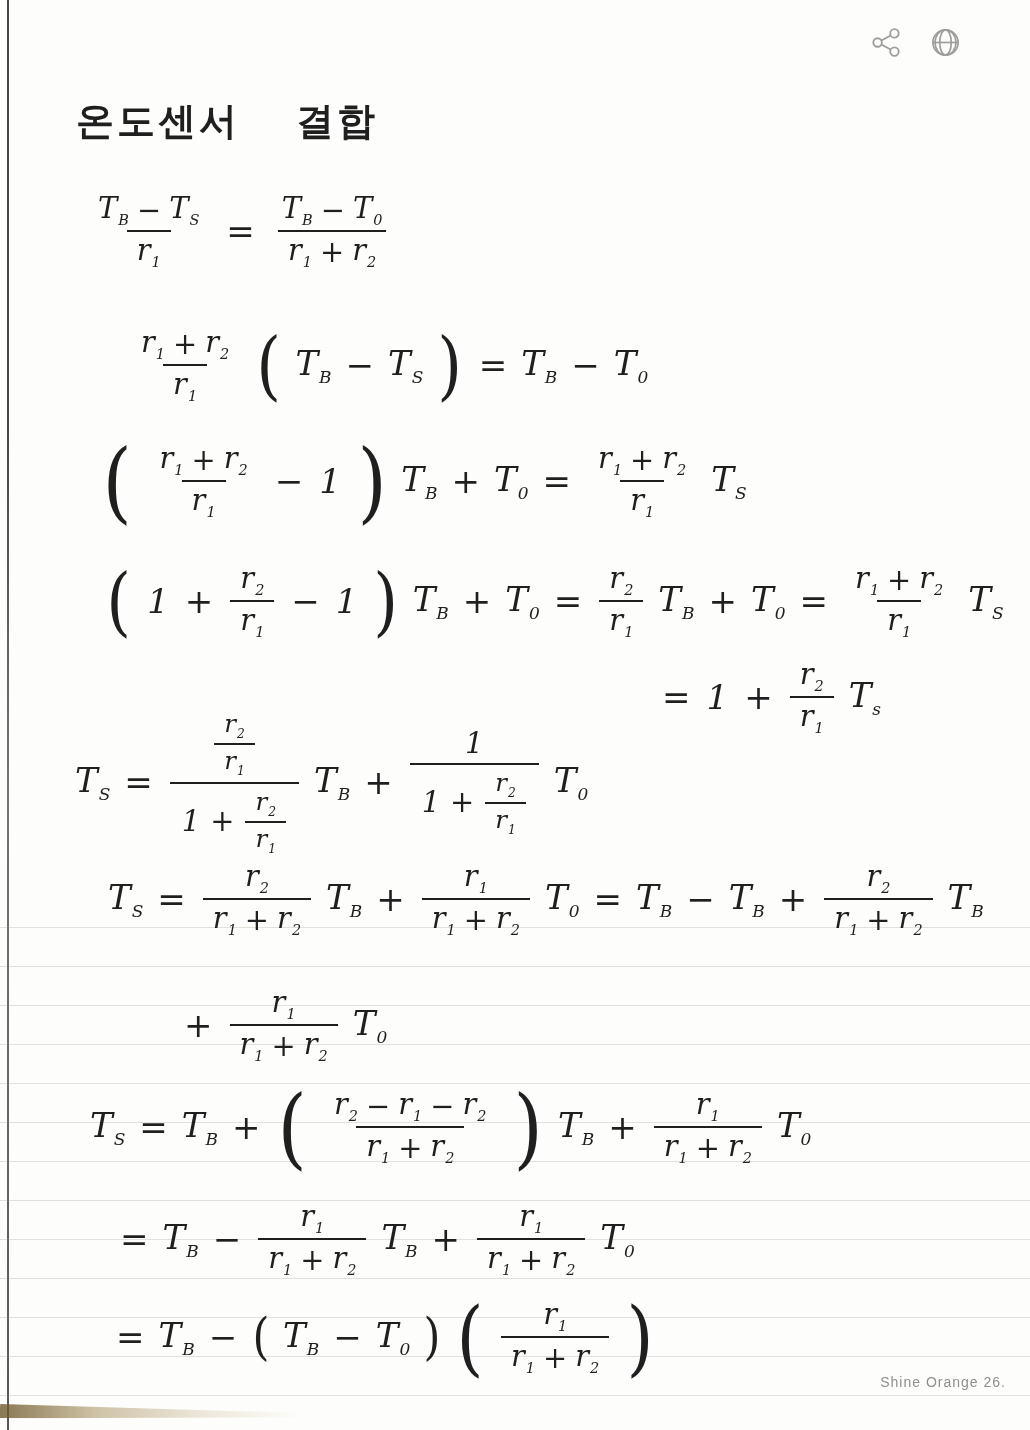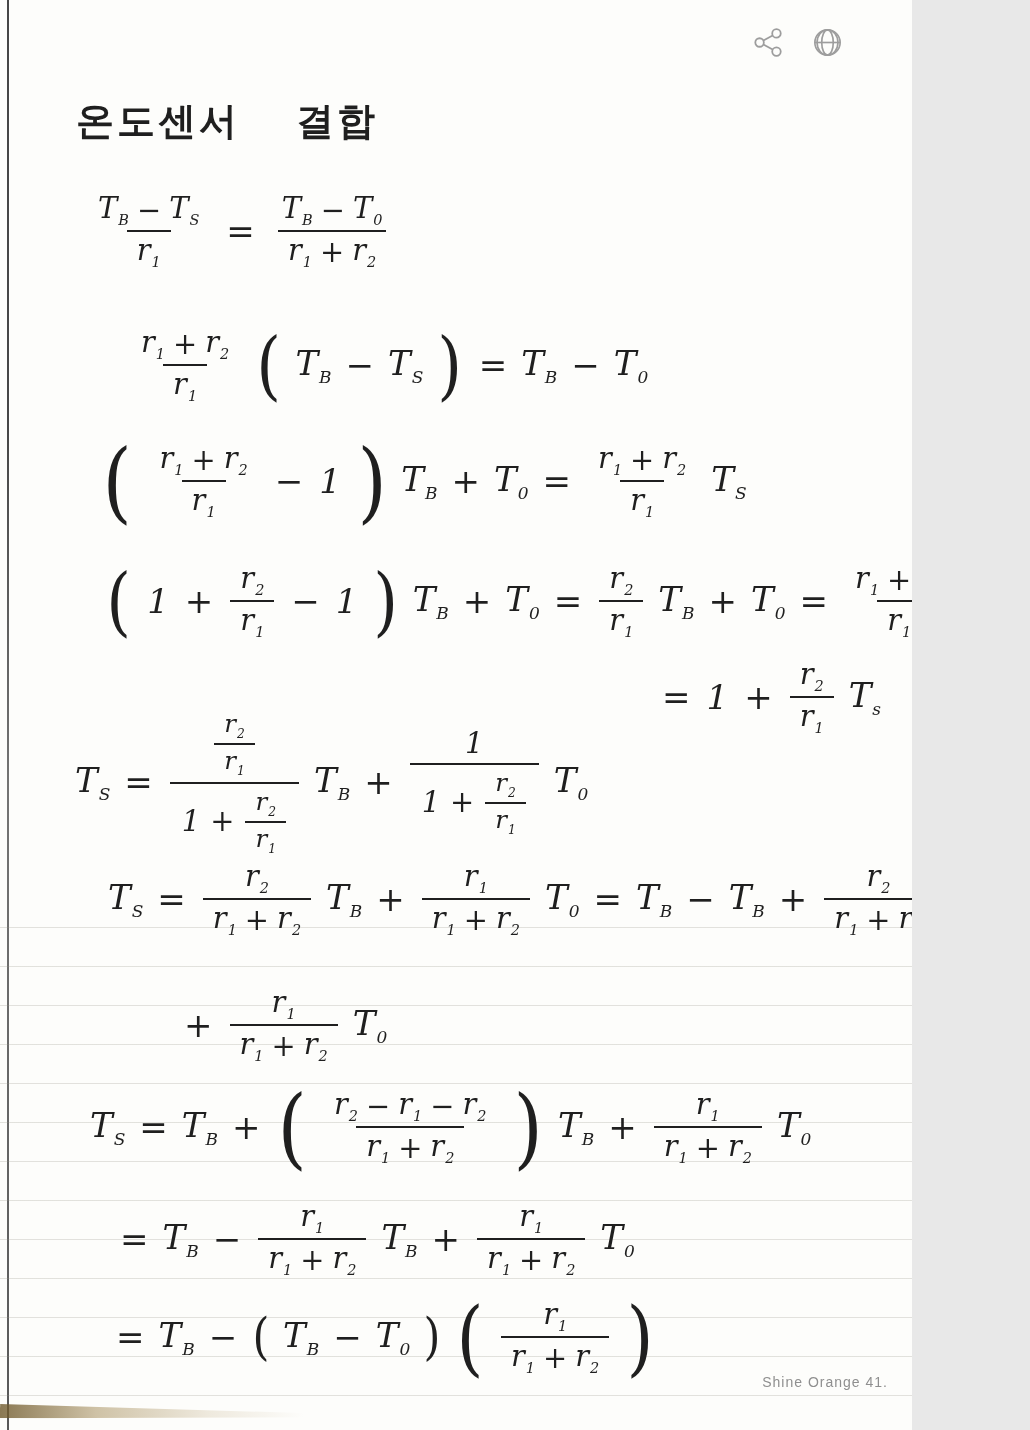--- a/index.html
+++ b/index.html
@@ -1,20 +1,20 @@
 <!DOCTYPE html>
 <html style="--ink: #1f1f1f; --paper: #fdfdfb; --icon: #9d9d9d; --footer: #8f8f8f; --edge: #474747;"><head>
 <meta charset="utf-8">
 <style>
   :root{
     --ink:#1f1f1f; --paper:#fdfdfb; --icon:#9d9d9d; --footer:#8f8f8f; --edge:#474747;
   }
   *{margin:0;padding:0;box-sizing:border-box;}
   body{background:#e8e8e8;font-family:"DejaVu Serif", serif;}
-  .page{position:relative;width:912px;height:1430px;background:var(--paper);overflow:hidden;}
+  .page{position:relative;width:1030px;height:1430px;background:var(--paper);overflow:hidden;}
 
   
   .scan-edge-left{position:absolute;left:7px;top:0;width:2px;height:100%;
     background:linear-gradient(to bottom,var(--edge) 0 30%,rgba(70,70,70,.75) 55%,rgba(70,70,70,.9));}
   .smudge-bottom{position:absolute;left:0;top:1402px;width:320px;height:18px;
     background:linear-gradient(to right,rgba(110,88,42,.8),rgba(150,122,62,.45) 30%,rgba(170,142,85,.18) 65%,transparent 95%);
     clip-path:polygon(0 20%,100% 55%,100% 75%,0 100%);transform:rotate(.6deg);}
   .rules{position:absolute;left:0;right:0;top:927px;height:492px;pointer-events:none;
     background:repeating-linear-gradient(to bottom,rgba(148,146,134,.26) 0 1px,transparent 1px 39px);}
 
@@ -403,15 +403,15 @@
         </span>
         <span class="den">
           <span class="sym">r<sub>1</sub></span>
           <span class="op">+</span>
           <span class="sym">r<sub>2</sub></span>
         </span>
       </span>
       <span class="paren" style="font-size: 2.4em;">)</span>
     </div>
 
-  <div class="footer">Shine Orange 41.</div>
+  <div class="footer">Shine Orange 26.</div>
 
 </div>
 
 </body></html>

